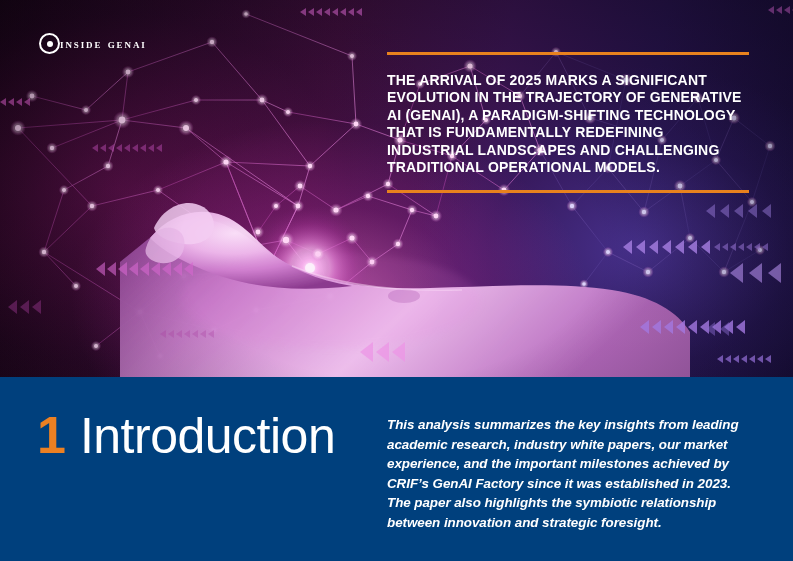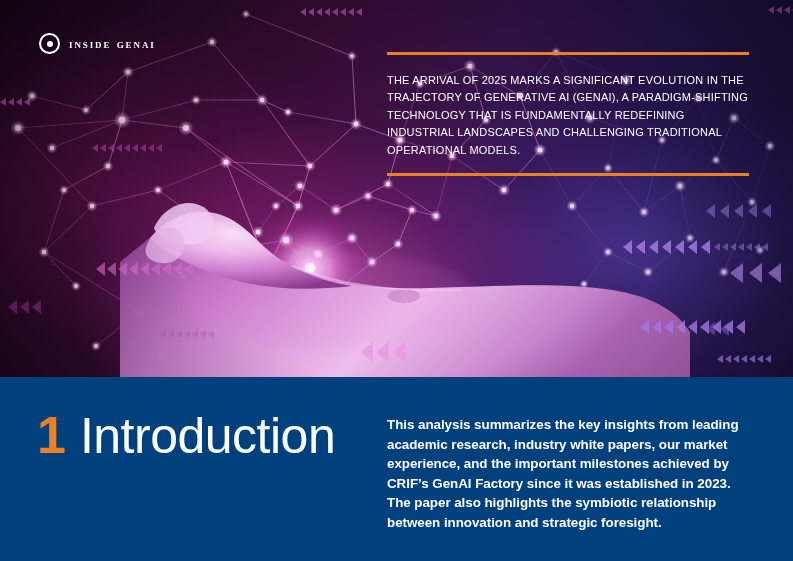--- a/index.html
+++ b/index.html
@@ -42,21 +42,21 @@
     border-top:7px solid transparent;
     border-bottom:7px solid transparent;
     border-right:9px solid currentColor;
   }
   .chev.sm { border-top-width:4px; border-bottom-width:4px; border-right-width:6px; }
   .chev.lg { border-top-width:10px; border-bottom-width:10px; border-right-width:13px; }
 
   
   .logo {
     position:absolute; left:39px; top:33px;
-    display:flex; align-items:center; gap:9px;
+    display:flex; align-items:center; 
   }
   .logo-mark {
     width:21px; height:21px; border-radius:50%;
     border:2px solid #ffffff;
     display:flex; align-items:center; justify-content:center;
     flex:0 0 auto;
   }
   .logo-mark .dot { width:6px; height:6px; border-radius:50%; background:#ffffff; }
   .logo-text {
     color:#ffffff;
@@ -70,24 +70,25 @@
   }
   .logo-text::first-letter { font-size:13.5px; }
 
   
   .hero-copy { position:absolute; left:387px; top:52px; width:362px; }
   .rule { height:3px; background:#e8821e; width:100%; }
   .rule.top { margin-bottom:17px; }
   .rule.bottom { margin-top:14px; }
   .hero-copy p {
     color:#ffffff;
-    font-size:11px;
+    font-size:14px;
     line-height:17.4px;
     letter-spacing:0.2px;
     font-family:"Liberation Sans", sans-serif;
+    font-weight:bold;
   }
 
   
   .blue {
     position:absolute; left:0; top:377px; width:793px; height:184px;
     background:#00407d;
   }
   .section-head {
     position:absolute; left:37px; top:32px;
     display:flex; align-items:baseline; gap:14px;
@@ -100,21 +101,21 @@
     line-height:1;
   }
   .section-title {
     color:#ffffff;
     font-size:50px;
     font-weight:normal;
     line-height:1;
     letter-spacing:-0.5px;
   }
   .blue-copy {
-    position:absolute; left:387px; top:38px; width:362px;
+    position:absolute; left:387px; top:38px; width:362px;font-style:italic;
   }
   .blue-copy p {
     color:#ffffff;
     font-size:13.4px;
     line-height:19.6px;
     font-weight:bold;
     letter-spacing:-0.05px;
   }
 </style>
 </head>

